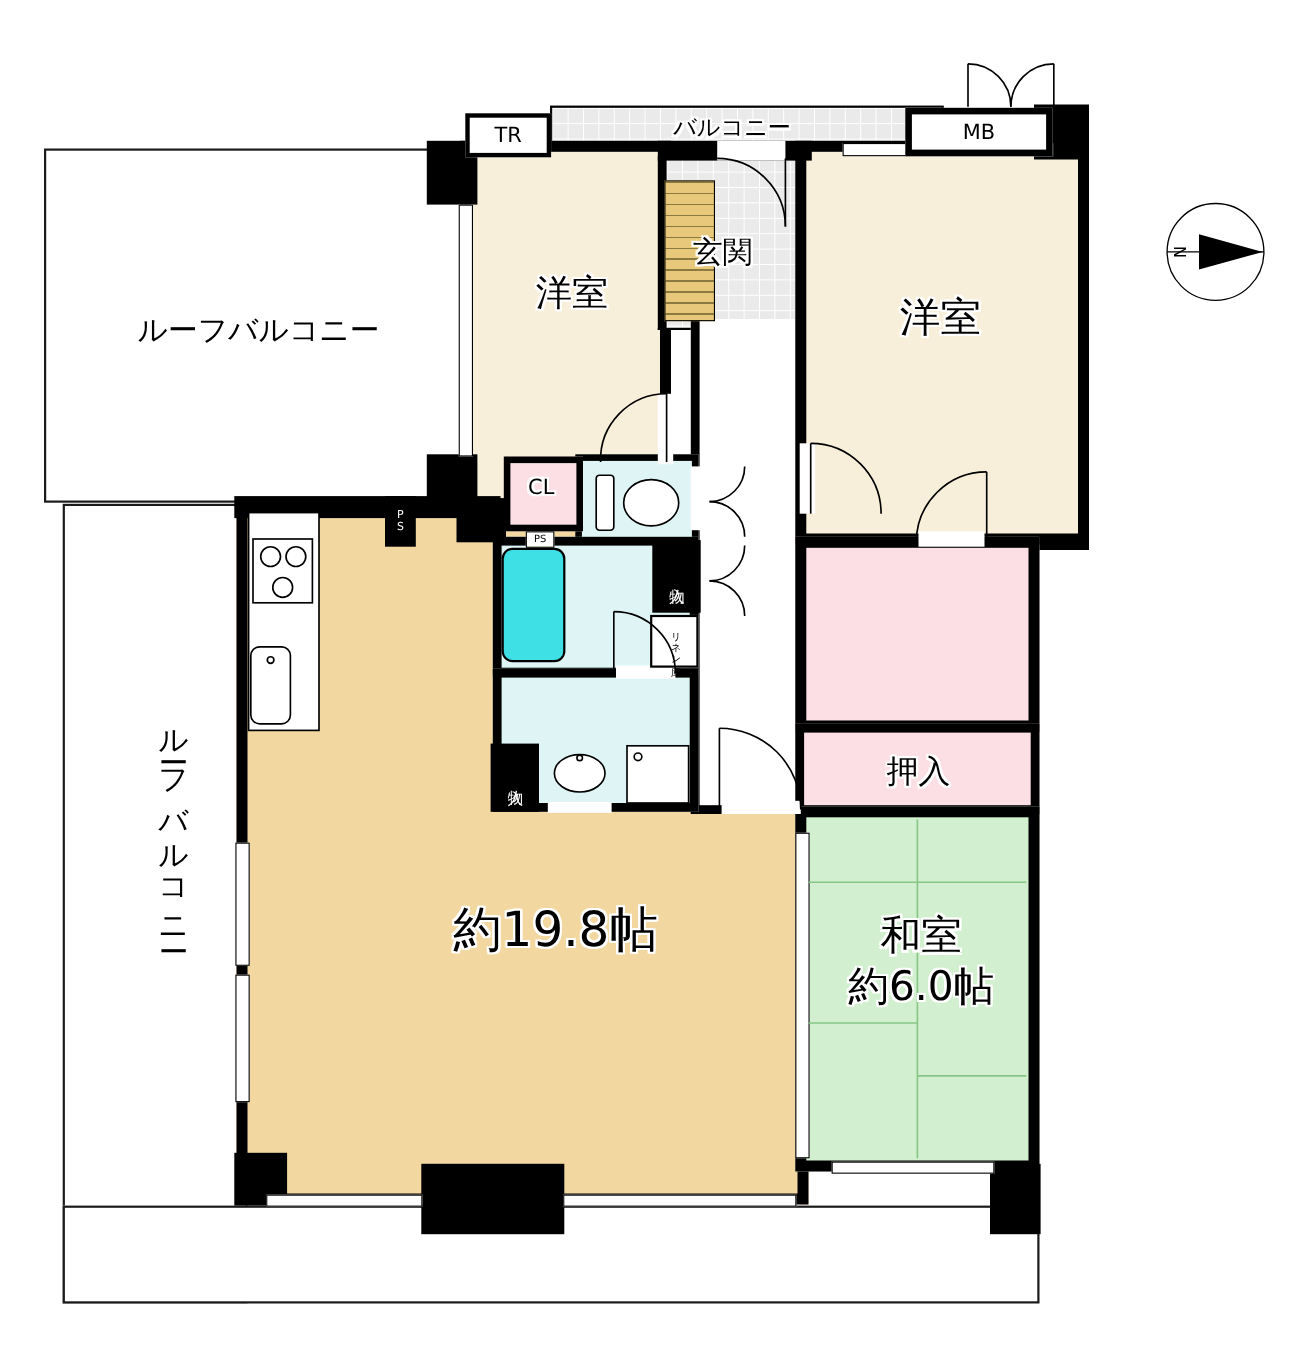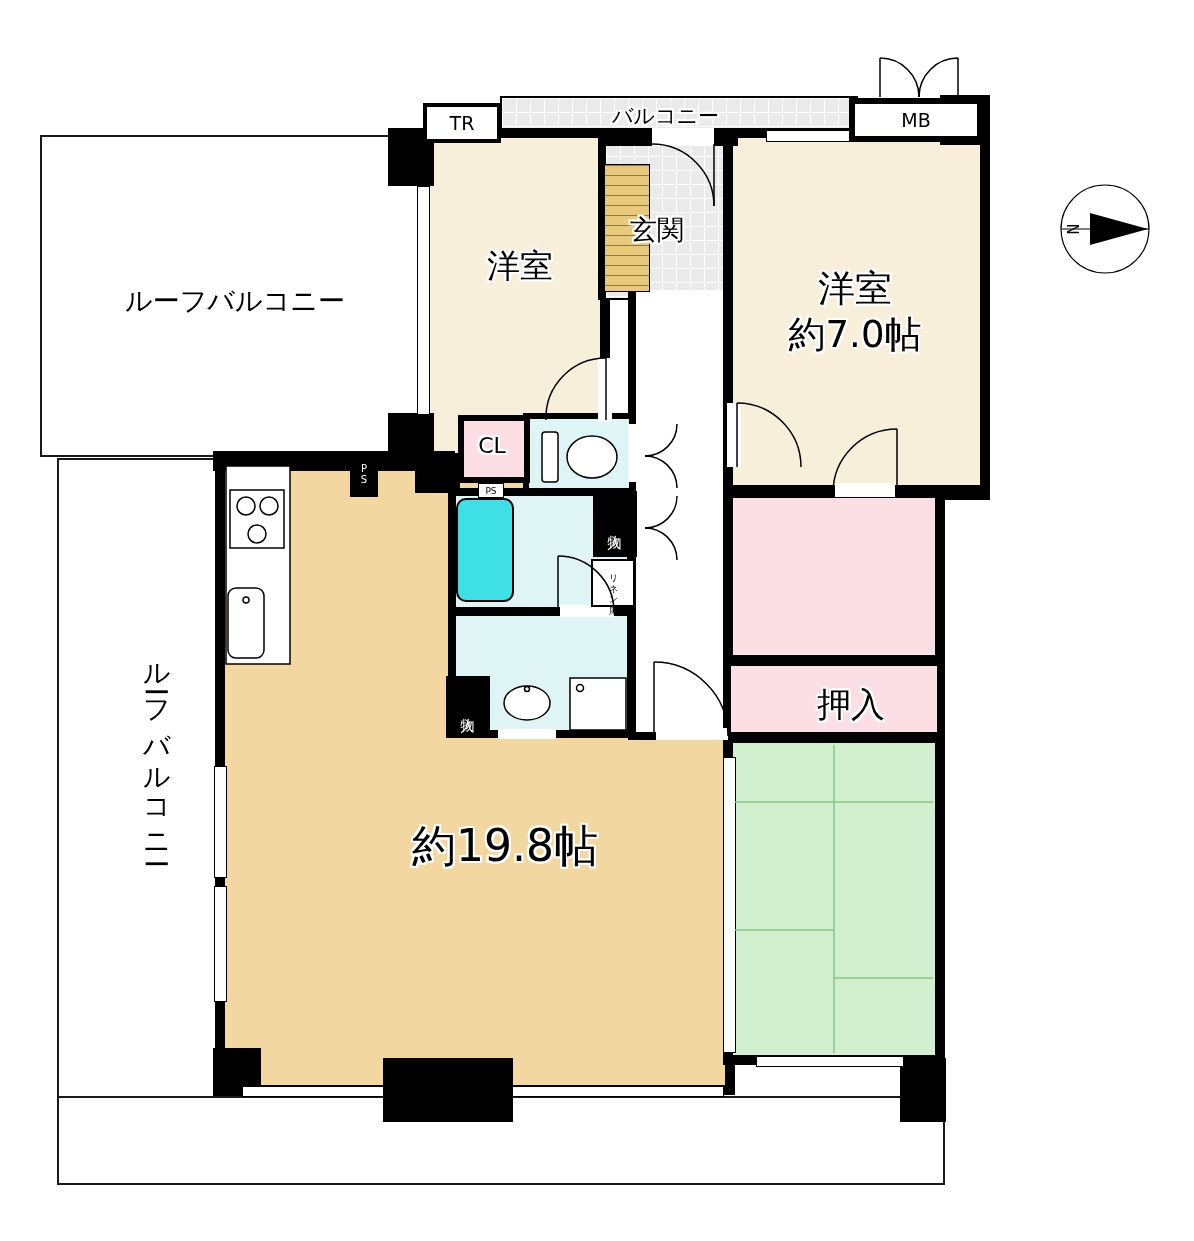--- a/index.html
+++ b/index.html
@@ -90,21 +90,21 @@
   <div class="open" style="left:727px;top:403px;width:14px;height:64px;"></div>
   <div class="open" style="left:835px;top:483px;width:60px;height:14px;"></div>
   <div class="open" style="left:560px;top:605px;width:54px;height:12px;"></div>
   <div class="open" style="left:656px;top:728px;width:72px;height:12px;"></div>
   <div class="open" style="left:628px;top:424px;width:9px;height:58px;"></div>
   <div class="open" style="left:498px;top:729px;width:58px;height:10px;"></div>
 
   <div class="wbox" style="left:423px;top:103px;width:78px;height:40px;border-width:4px;font-size:19px;">
       <span>TR</span>
     </div>
-  <div class="wbox" style="left:849px;top:98px;width:134px;height:44px;border-width:6px;font-size:19px;">
+  <div class="wbox" style="left:823px;top:98px;width:134px;height:44px;border-width:6px;font-size:19px;">
       <span>MB</span>
     </div>
   <div class="bbox vert" style="left:350px;top:451px;width:28px;height:46px;font-size:10px;">
       <span>PS</span>
     </div>
   <div class="bbox vert" style="left:593px;top:491px;width:44px;height:66px;font-size:14px;">
       <span>物入</span>
     </div>
   <div class="wbox vert" style="left:591px;top:559px;width:44px;height:48px;font-size:9px;">
       <span>リネン庫</span>
@@ -201,21 +201,24 @@
   <div class="lbl" style="left:75px;top:284px;width:320px;font-size:27px;">ルーフバルコニー</div>
   <div class="lbl vert" style="left:140px;top:645px;font-size:27px;letter-spacing:3px;">ルーフバルコニー</div>
   <div class="lbl" style="left:583px;top:103px;width:165px;font-size:21px;">バルコニー</div>
   <div class="lbl" style="left:612px;top:213px;width:90px;font-size:27px;">玄関</div>
 
   <div class="lbl" style="left:430px;top:245px;width:180px;font-size:33px;">
     <div>洋室</div>
   </div>
   <div class="lbl" style="left:750px;top:266px;width:210px;font-size:37px;">
     <div>洋室</div>
-    <div>約7.0帖</div>
-  </div>
-  <div class="lbl" style="left:786px;top:683px;width:130px;font-size:34px;">押入</div>
+  </div>
+  <div class="lbl" style="left:770px;top:683px;width:130px;font-size:29px;">押入</div>
+  <div class="lbl" style="left:735px;top:828px;width:205px;font-size:37px;">
+    <div>和室</div>
+    <div>約6.0帖</div>
+  </div>
   <div class="lbl" style="left:345px;top:818px;width:320px;font-size:46px;">
     <div style="font-size:44px;">約19.8帖</div>
   </div>
-  <div class="lbl" style="left:462px;top:432px;width:60px;font-size:22px;">CL</div>
+  <div class="lbl" style="left:462px;top:432px;width:60px;font-size:19px;">CL</div>
 
 </div>
 
 </body></html>

